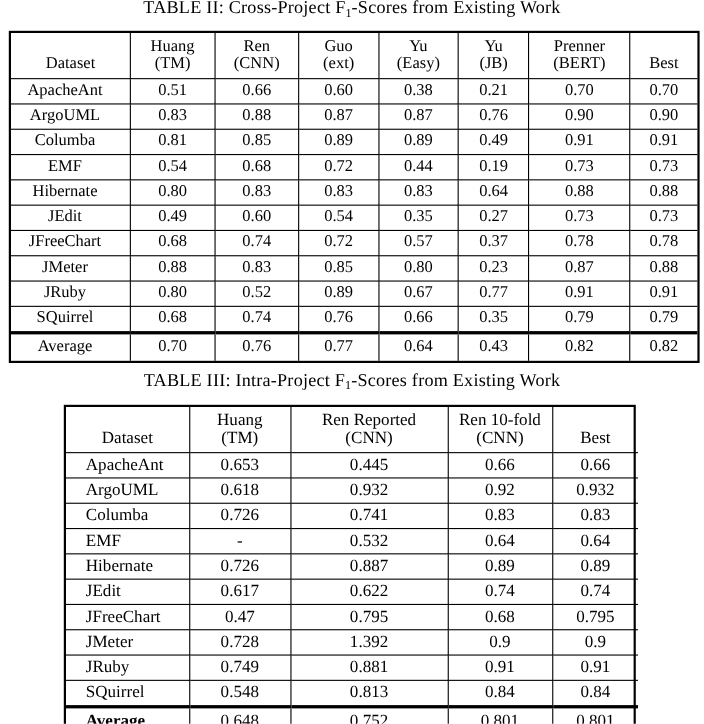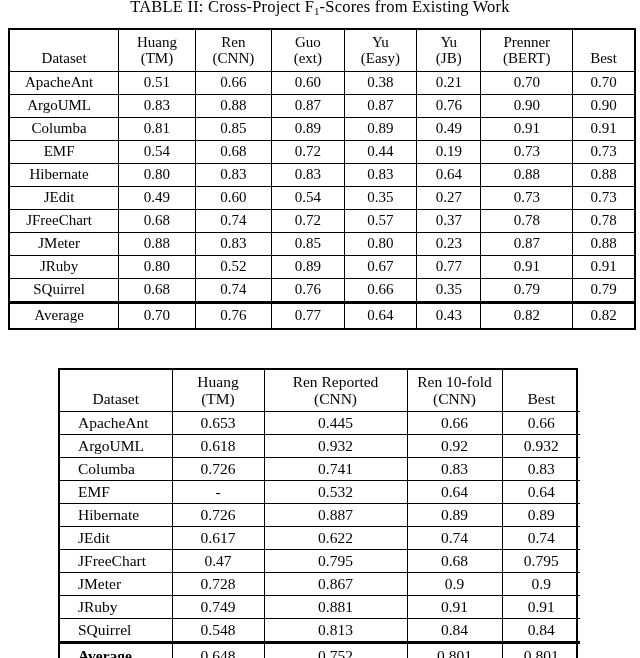--- a/index.html
+++ b/index.html
@@ -281,20 +281,23 @@
             <td>0.77</td>
             <td>0.64</td>
             <td>0.43</td>
             <td class="b">0.82</td>
             <td>0.82</td>
           </tr>
         </tbody>
     </table>
   </div>
 
+  <div class="caption" id="caption-3">
+    <span>TABLE III:  Intra-Project F</span><span class="sub">1</span><span>-Scores from Existing Work</span>
+  </div>
 
   <div class="tbl-wrap" id="table-3">
     <table class="grid">
       <colgroup>
         <col style="width:112px">
           <col style="width:92px">
           <col style="width:143px">
         <col style="width:95px">
           <col style="width:78px">
       </colgroup>
@@ -366,21 +369,21 @@
           <tr class="data-row">
             <td class="ds ds-col">JFreeChart</td>
             <td>0.47</td>
             <td class="b">0.795</td>
             <td>0.68</td>
             <td>0.795</td>
           </tr>
           <tr class="data-row">
             <td class="ds ds-col">JMeter</td>
             <td>0.728</td>
-            <td>0.867</td>
+            <td>1.392</td>
             <td class="b">0.9</td>
             <td>0.9</td>
           </tr>
           <tr class="data-row">
             <td class="ds ds-col">JRuby</td>
             <td>0.749</td>
             <td>0.881</td>
             <td class="b">0.91</td>
             <td>0.91</td>
           </tr>

